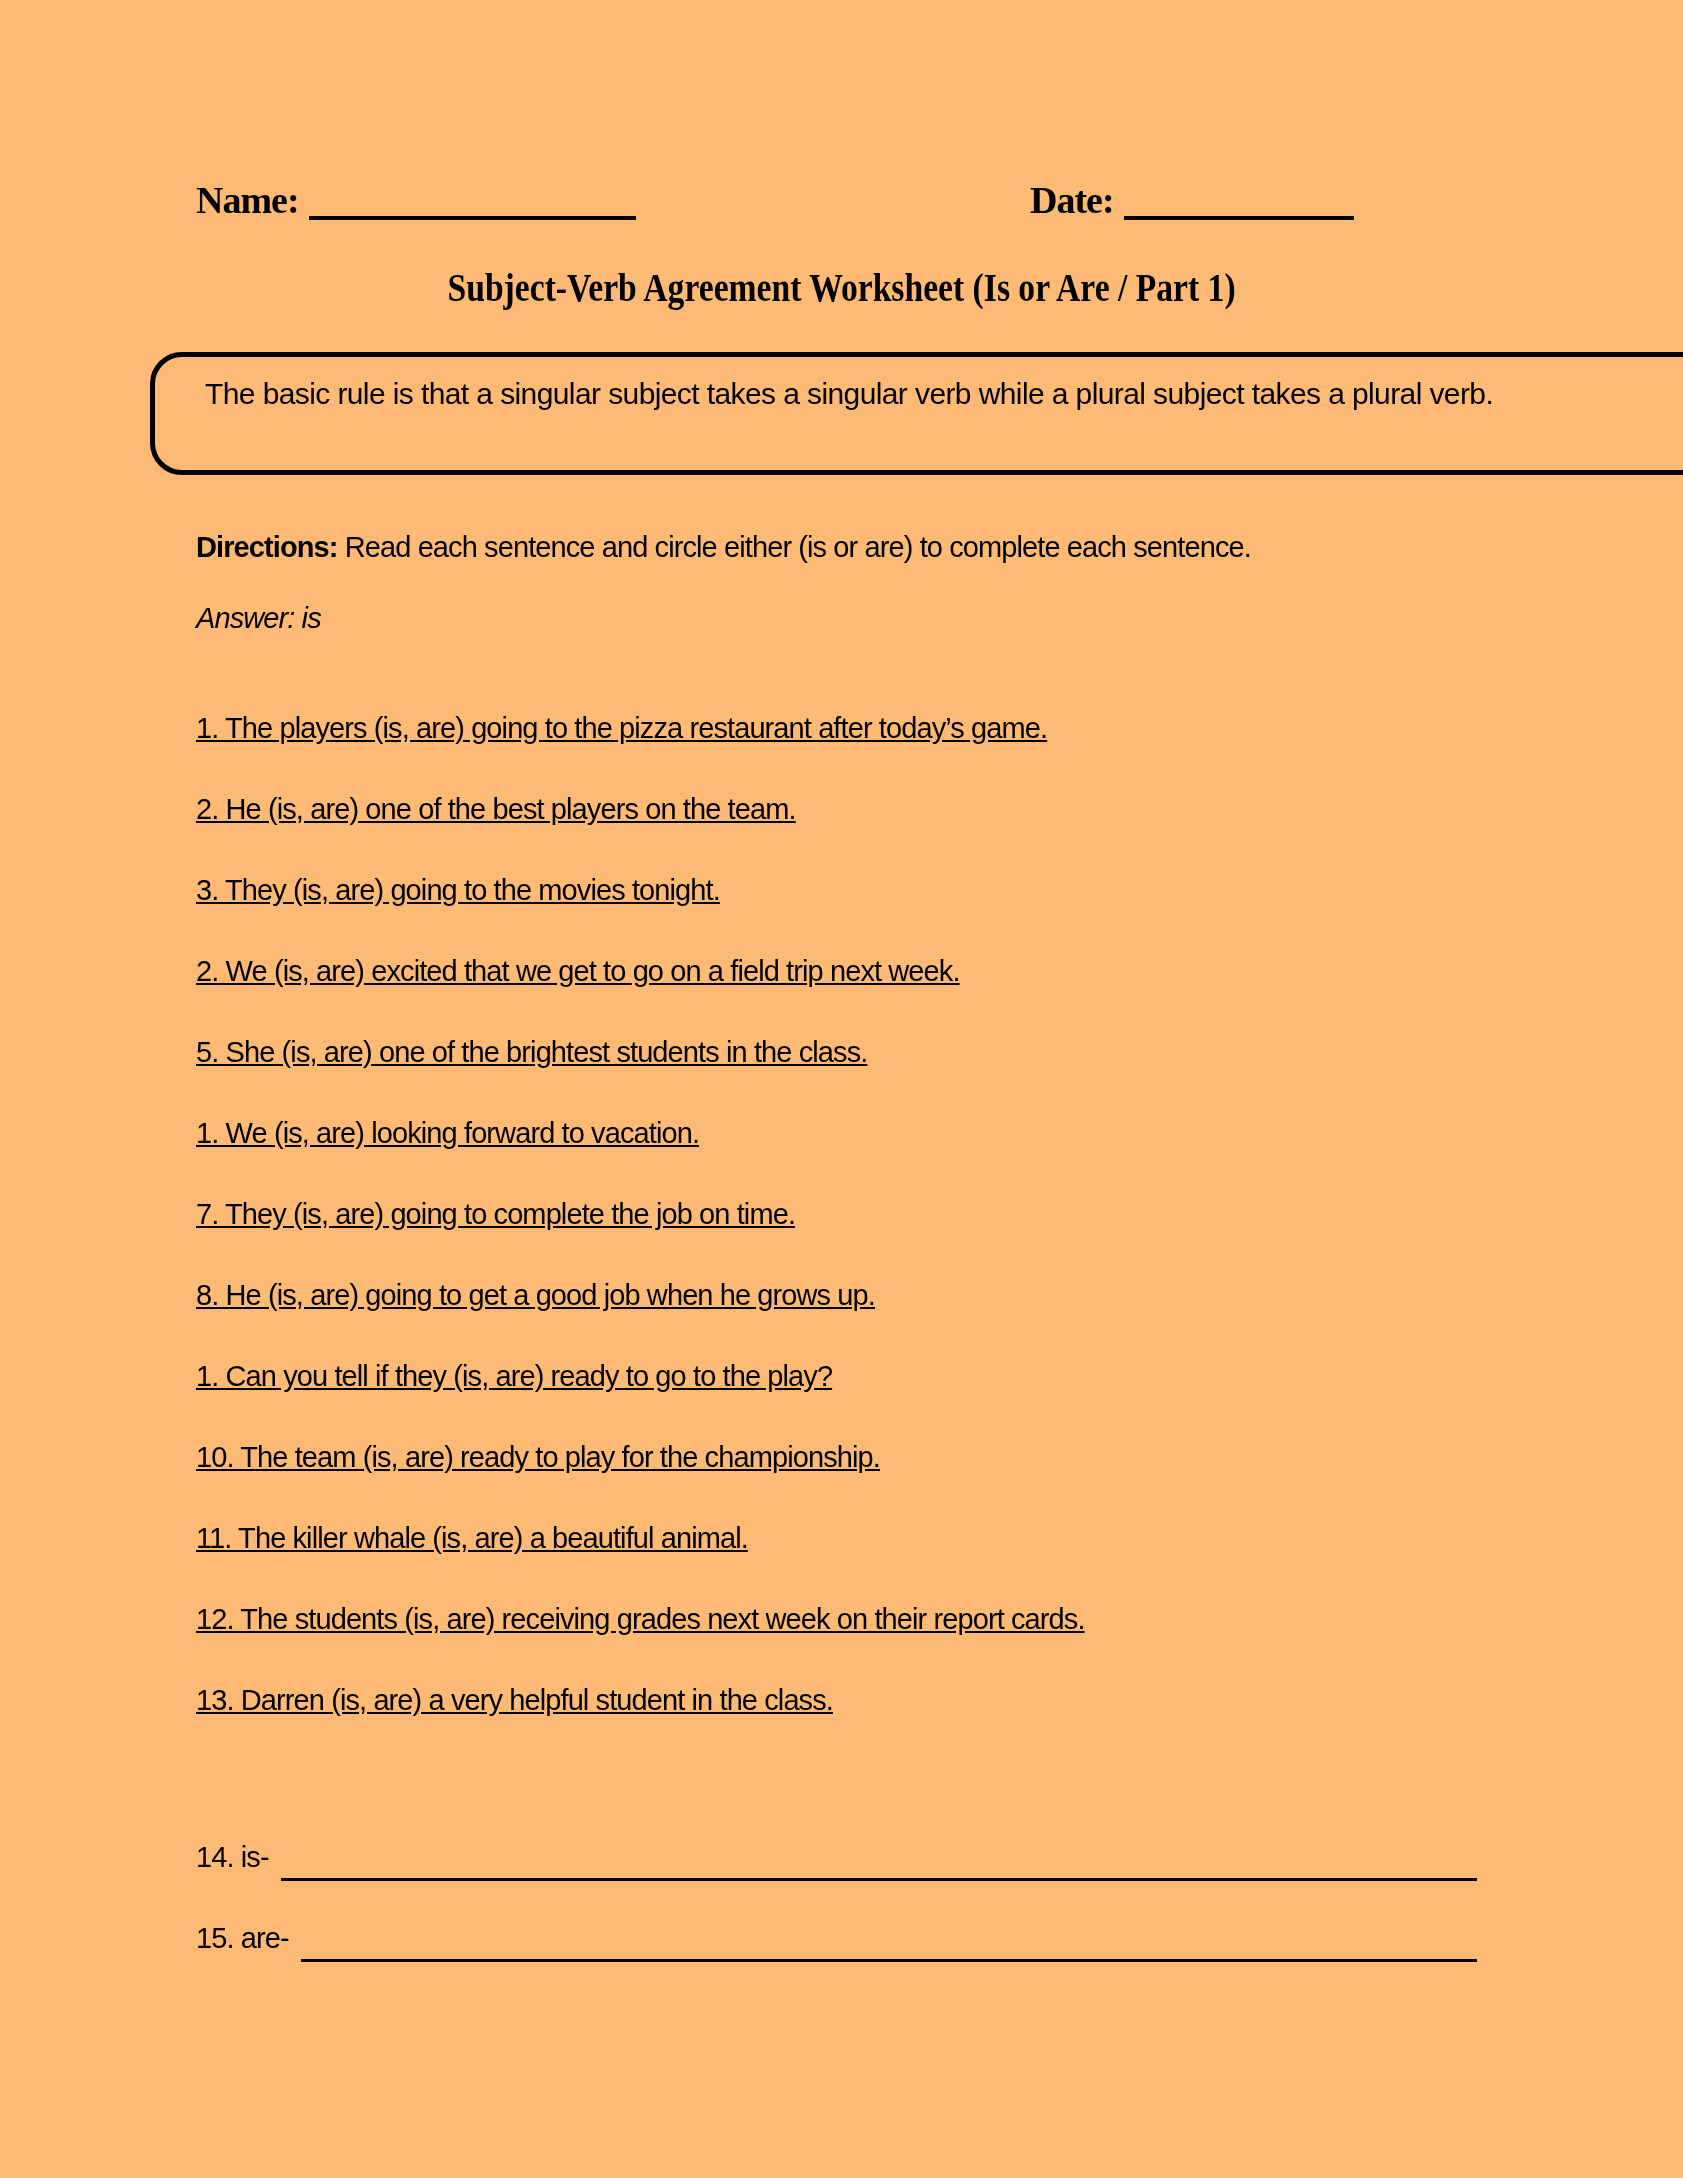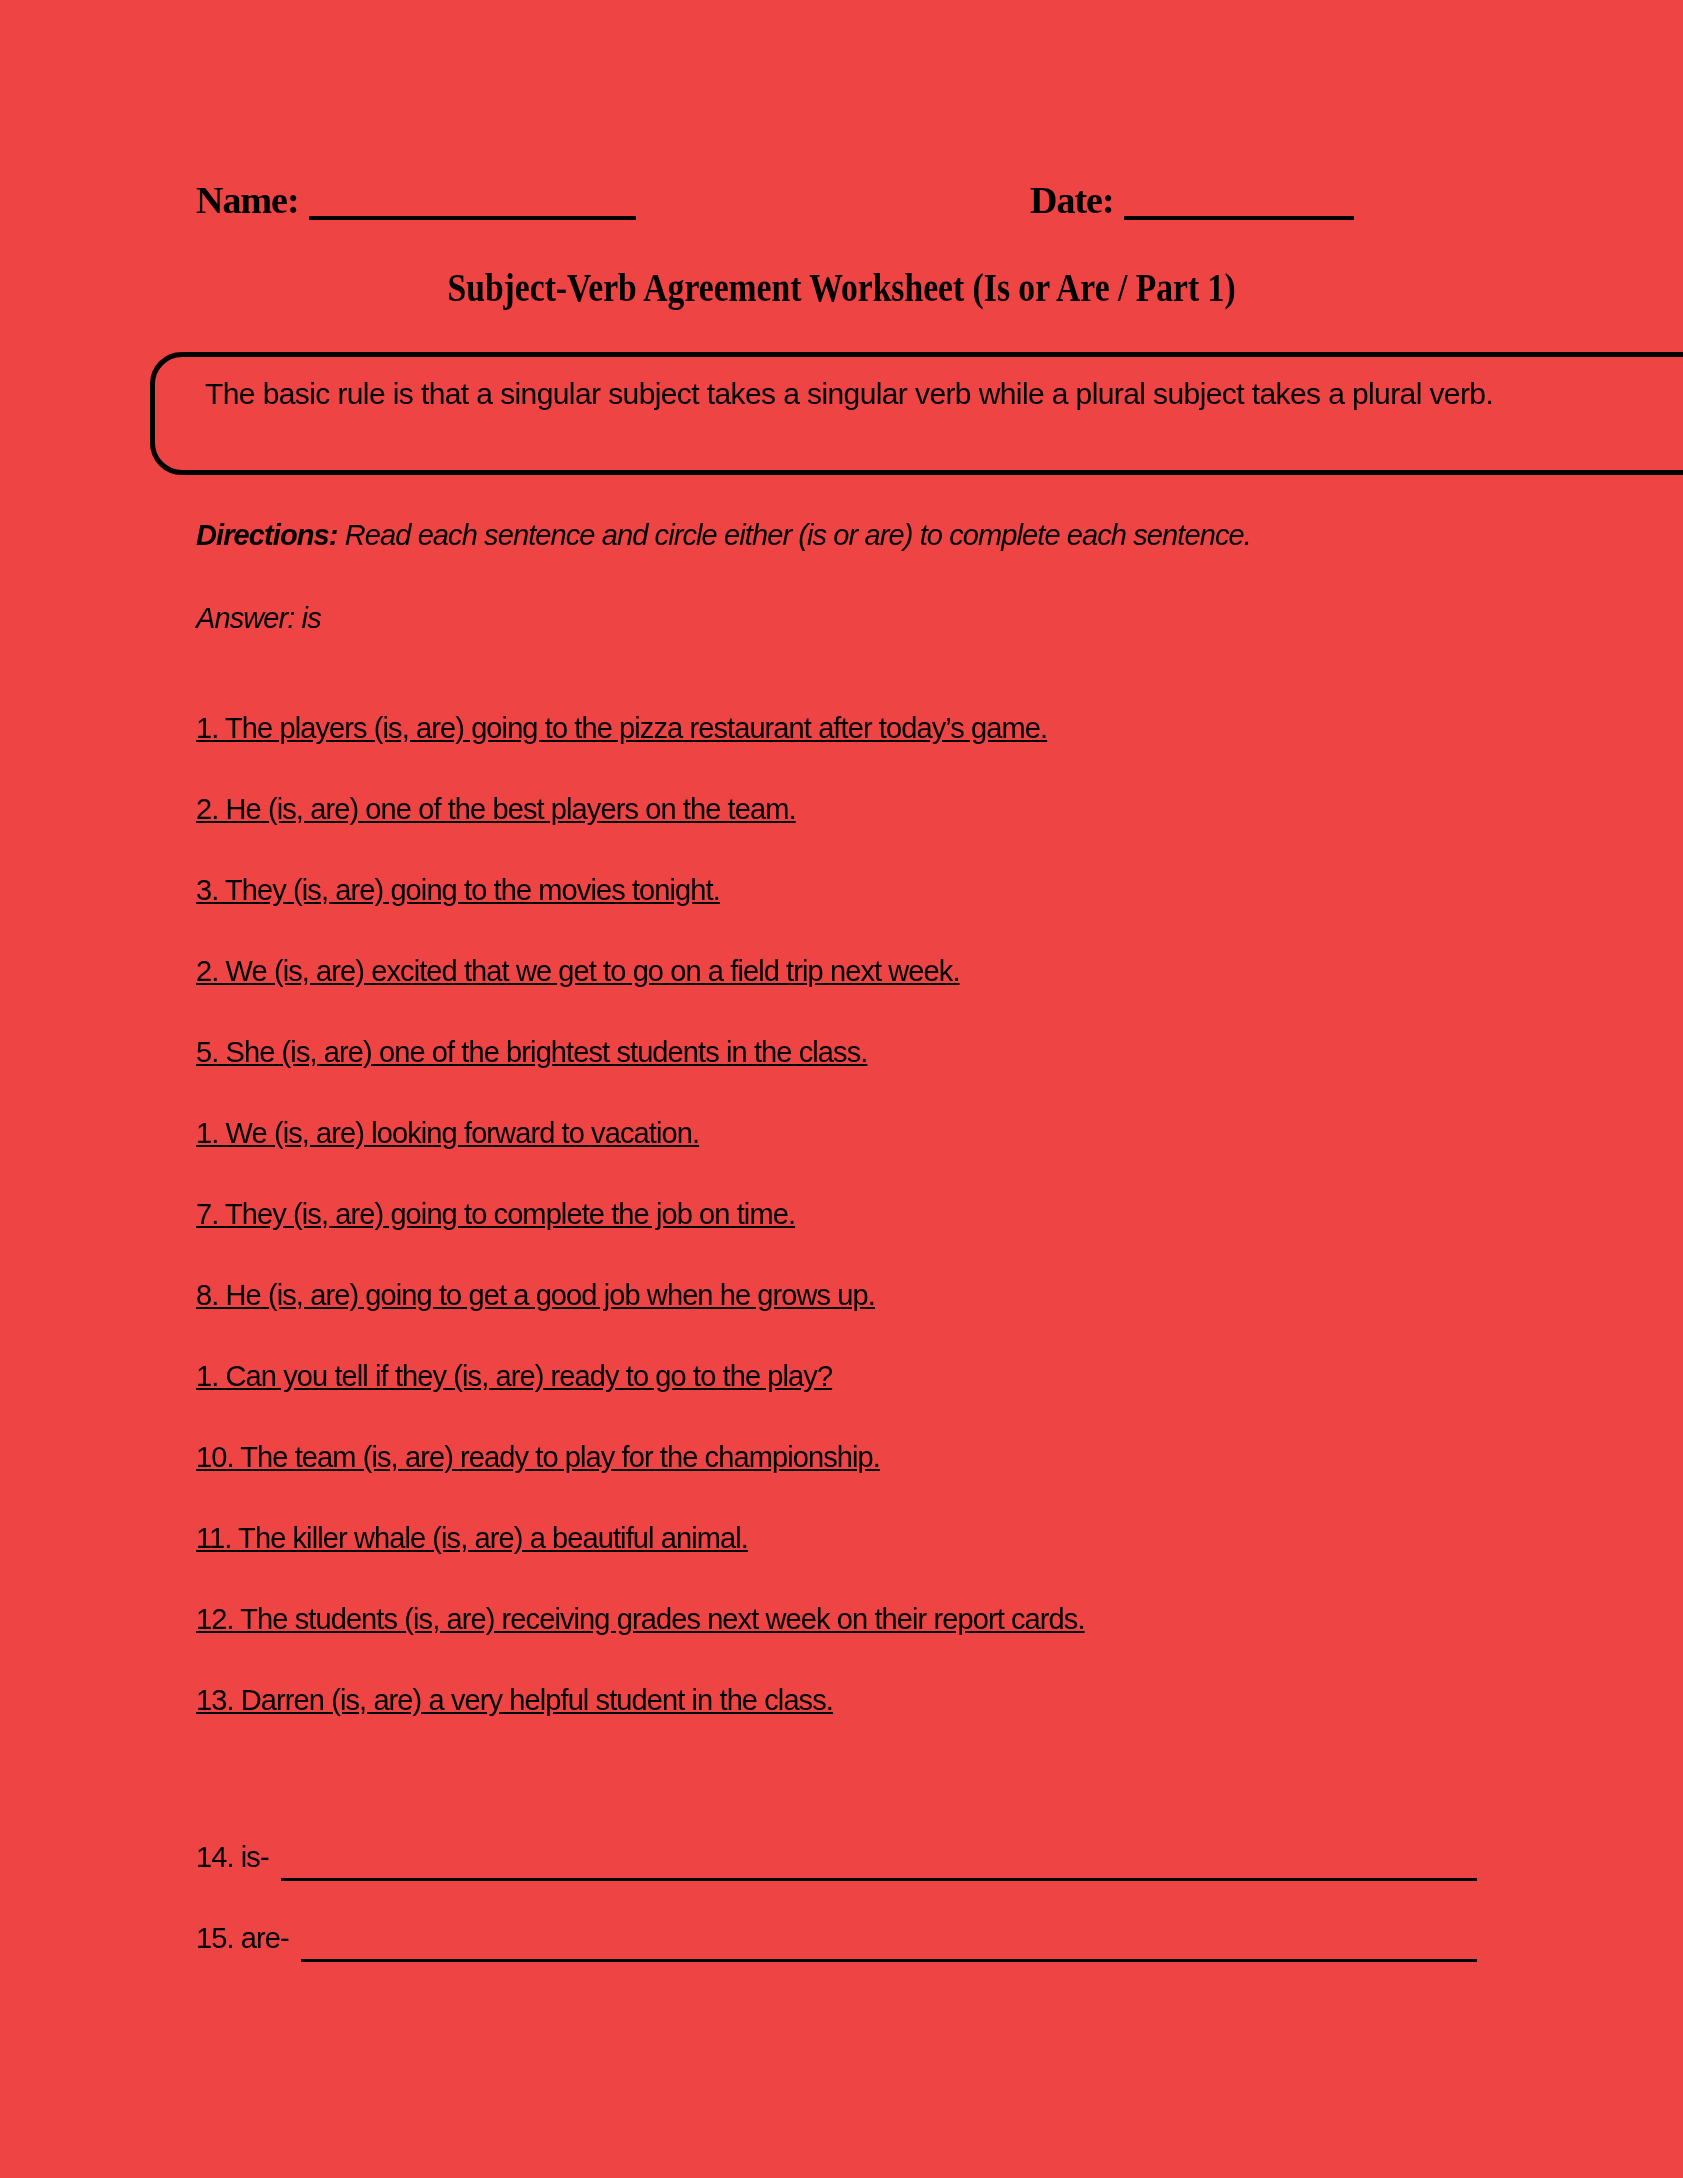--- a/index.html
+++ b/index.html
@@ -3,21 +3,21 @@
 <meta charset="utf-8">
 <style>
   * { margin: 0; padding: 0; box-sizing: border-box; }
   html, body { background: #ffffff; }
   body { font-family: "Liberation Sans", sans-serif; color: #000; }
 
   .page {
     position: relative;
     width: 1683px;
     height: 2178px;
-    background: #ef4444;
+    background: #fdba74;
     overflow: hidden;
     margin: 0 auto;
   }
 
   
   .hdr-serif {
     font-family: "Liberation Serif", serif;
     font-weight: bold;
     font-size: 38px;
     letter-spacing: -1px;
@@ -66,21 +66,21 @@
 
   
   .body-line {
     position: absolute;
     left: 196px;
     font-size: 29px;
     letter-spacing: -0.9px;
     white-space: nowrap;
   }
   .bold { font-weight: bold; }
-  .directions-1 { top: 519px; font-style: italic; }
+  .directions-1 { top: 531px; }
   .example {
     position: absolute;
     left: 196px; top: 597px;
     font-size: 29px;
     font-style: italic;
     letter-spacing: -0.9px;
     line-height: 43px;
   }
   .questions {
     position: absolute;

